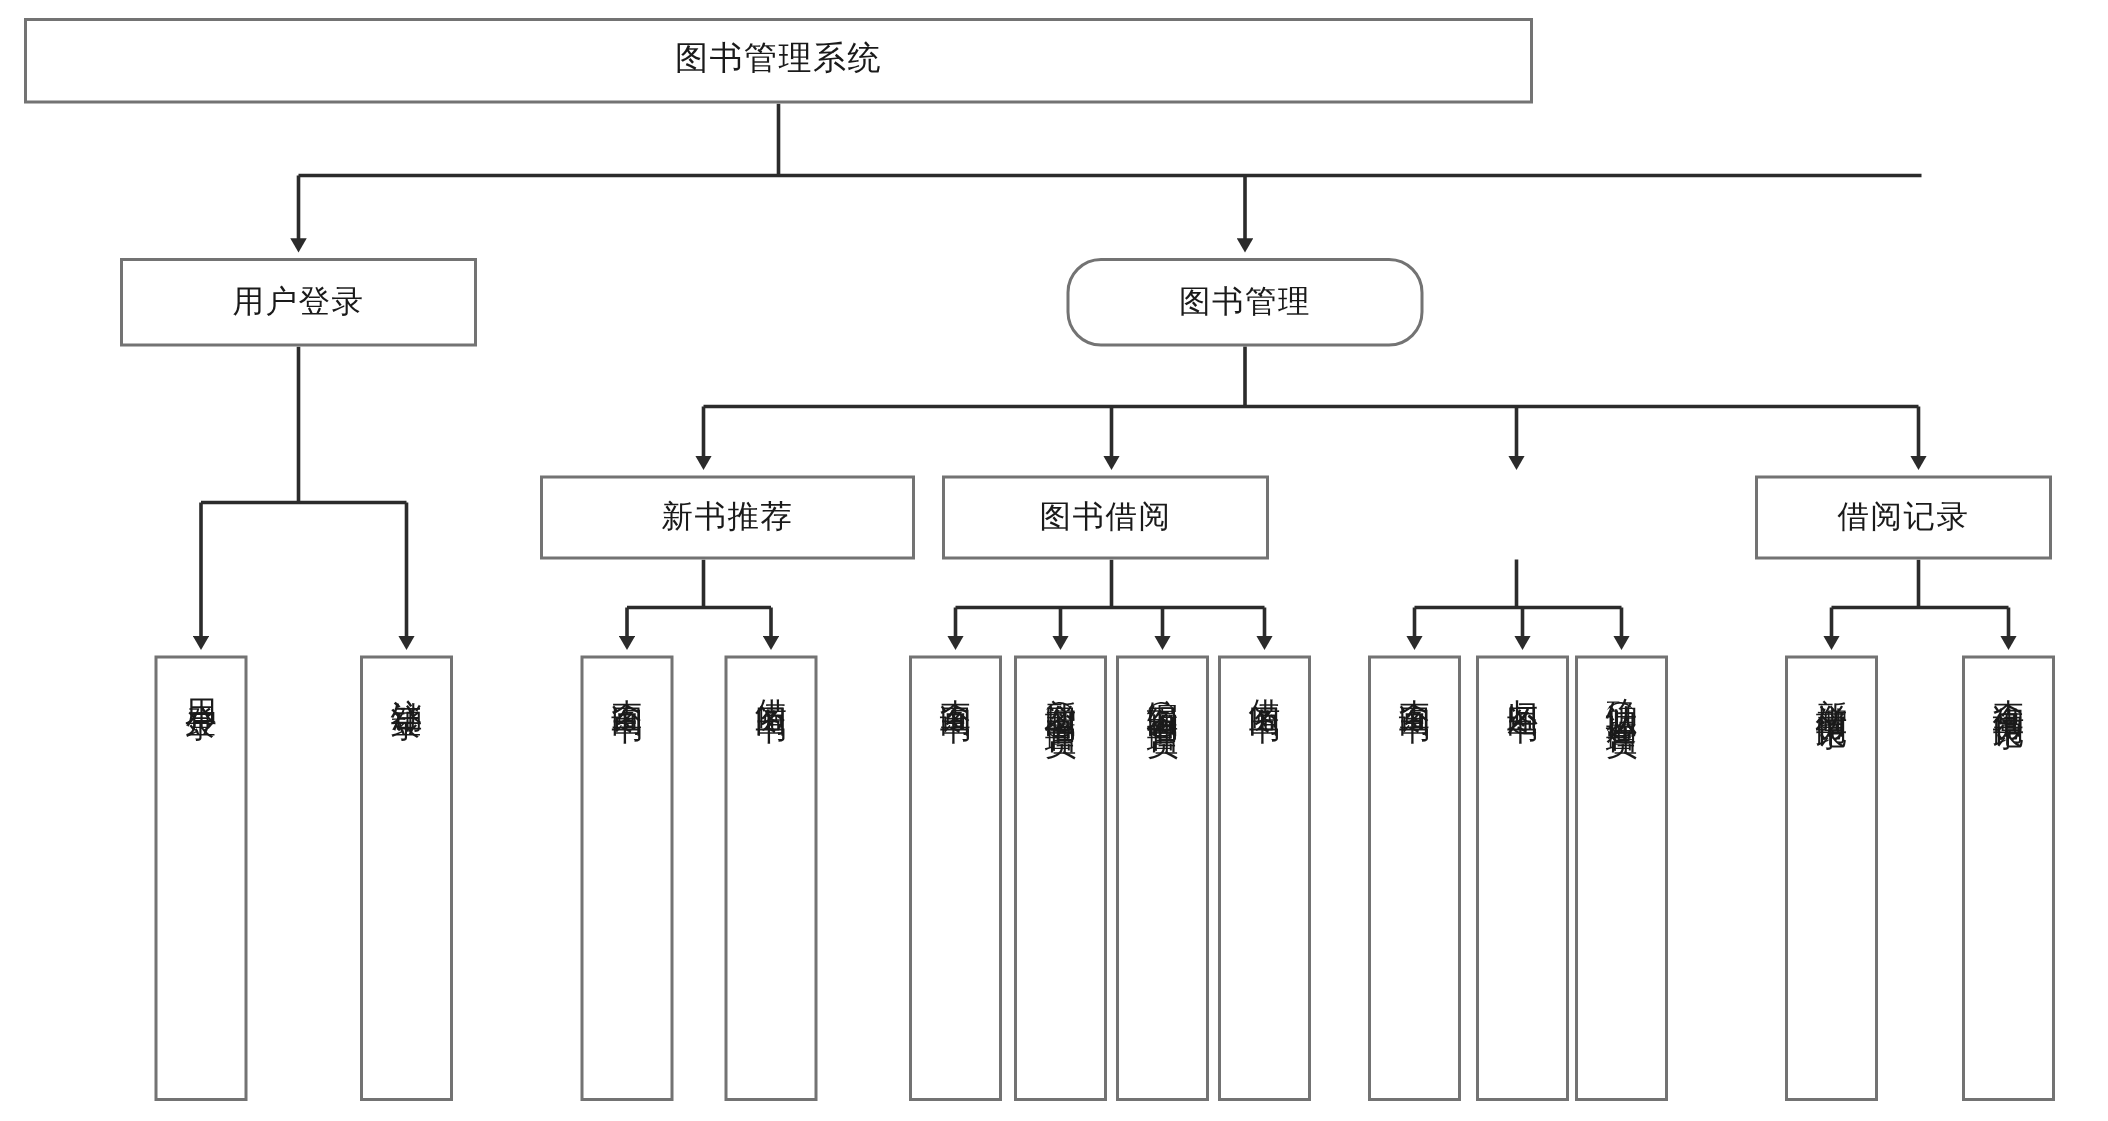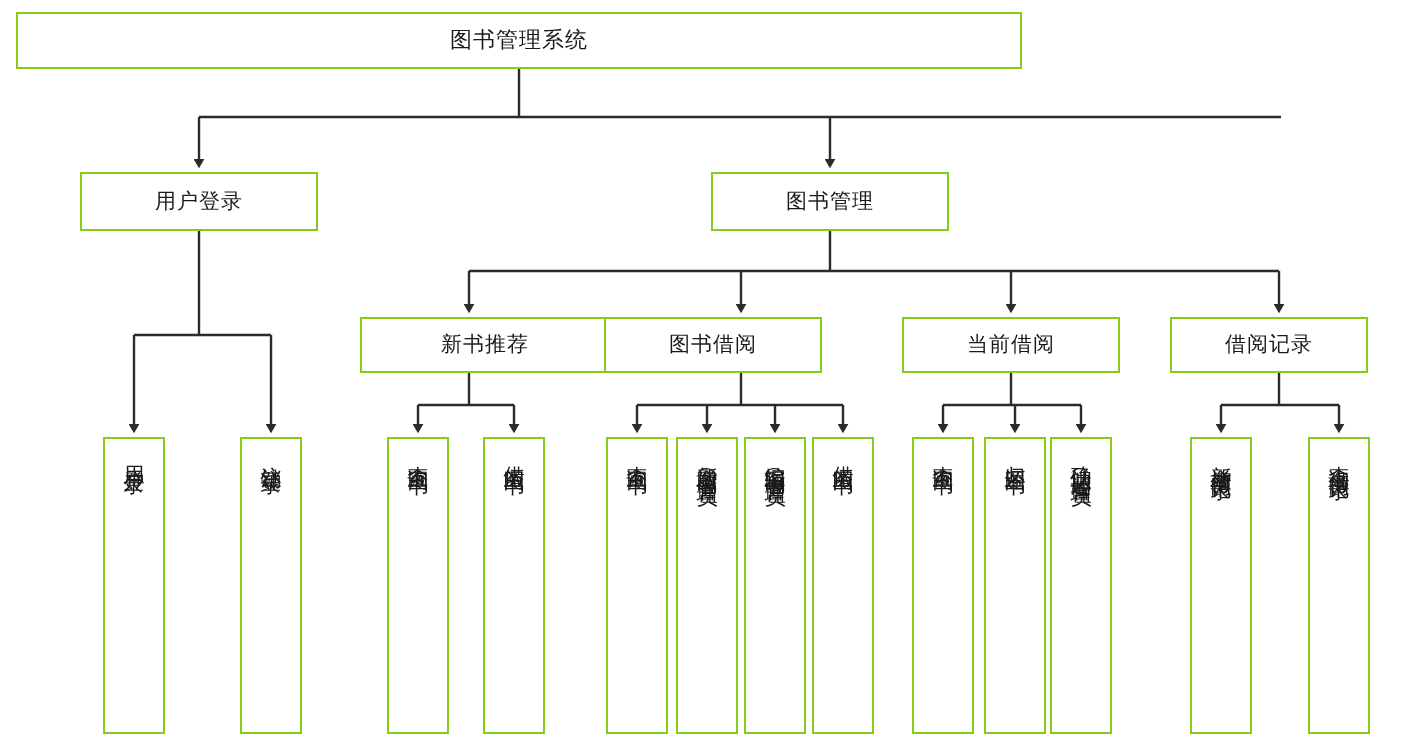--- a/index.html
+++ b/index.html
@@ -22,21 +22,21 @@
     position: absolute;
     left: 0;
     top: 0;
     width: 1405px;
     height: 747px;
     pointer-events: none;
   }
   .node {
     position: absolute;
     box-sizing: border-box;
-    border: 2px solid #84cc16;
+    border: 2px solid #737373;
     background: #ffffff;
     display: flex;
     align-items: center;
     justify-content: center;
     color: #1a1a1a;
     z-index: 2;
   }
   .node.horiz {
     font-size: 21px;
     letter-spacing: 1px;
@@ -126,35 +126,32 @@
   </svg>
 
   <div class="node horiz root" style="left:16px; top:12px; width:1006px; height:57px;">
     <span>图书管理系统</span>
   </div>
 
   <div class="node horiz" style="left:80px; top:172px; width:238px; height:59px;">
     <span>用户登录</span>
   </div>
 
-  <div class="node horiz" style="left:711px; top:172px; width:238px; height:59px;">
+  <div class="node horiz" style="left:711px; top:172px; width:238px; height:59px;border-radius:23px;">
     <span>图书管理</span>
   </div>
 
   <div class="node horiz" style="left:360px; top:317px; width:250px; height:56px;">
     <span>新书推荐</span>
   </div>
 
-  <div class="node horiz" style="left:604px; top:317px; width:218px; height:56px;">
+  <div class="node horiz" style="left:628px; top:317px; width:218px; height:56px;">
     <span>图书借阅</span>
   </div>
 
-  <div class="node horiz" style="left:902px; top:317px; width:218px; height:56px;">
-    <span>当前借阅</span>
-  </div>
 
   <div class="node horiz" style="left:1170px; top:317px; width:198px; height:56px;">
     <span>借阅记录</span>
   </div>
 
   <div class="node vert" style="left:103px; top:437px; width:62px; height:297px;">
     <span class="vlabel">用户登录</span>
   </div>
 
   <div class="node vert" style="left:240px; top:437px; width:62px; height:297px;">

